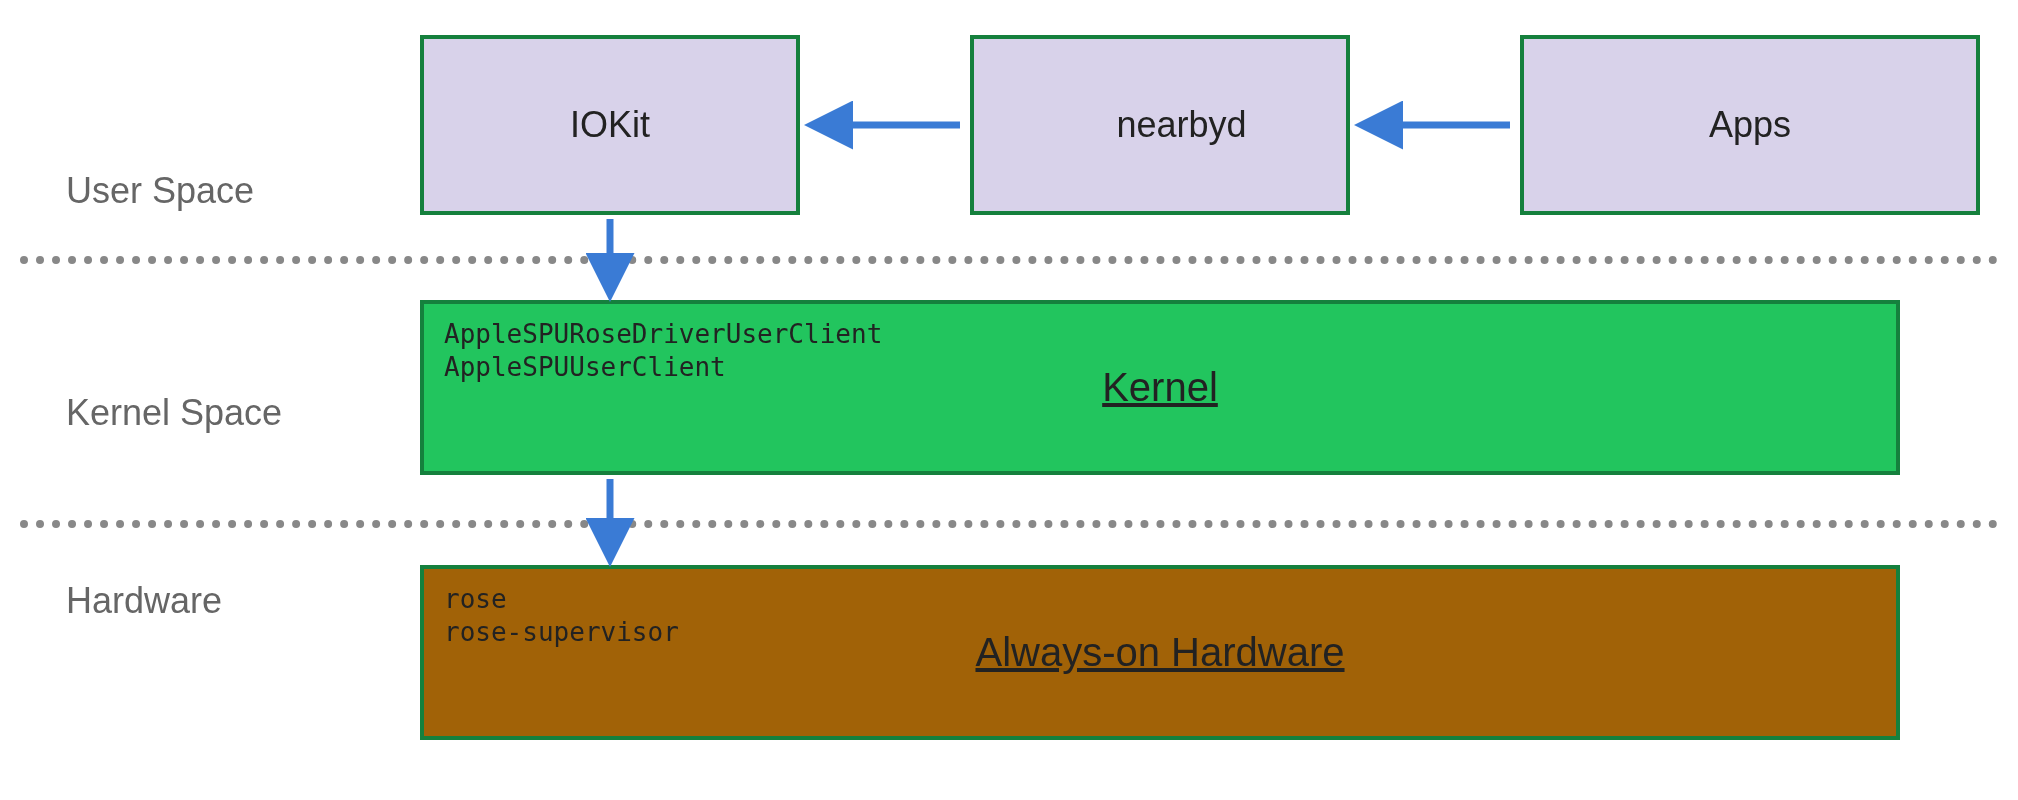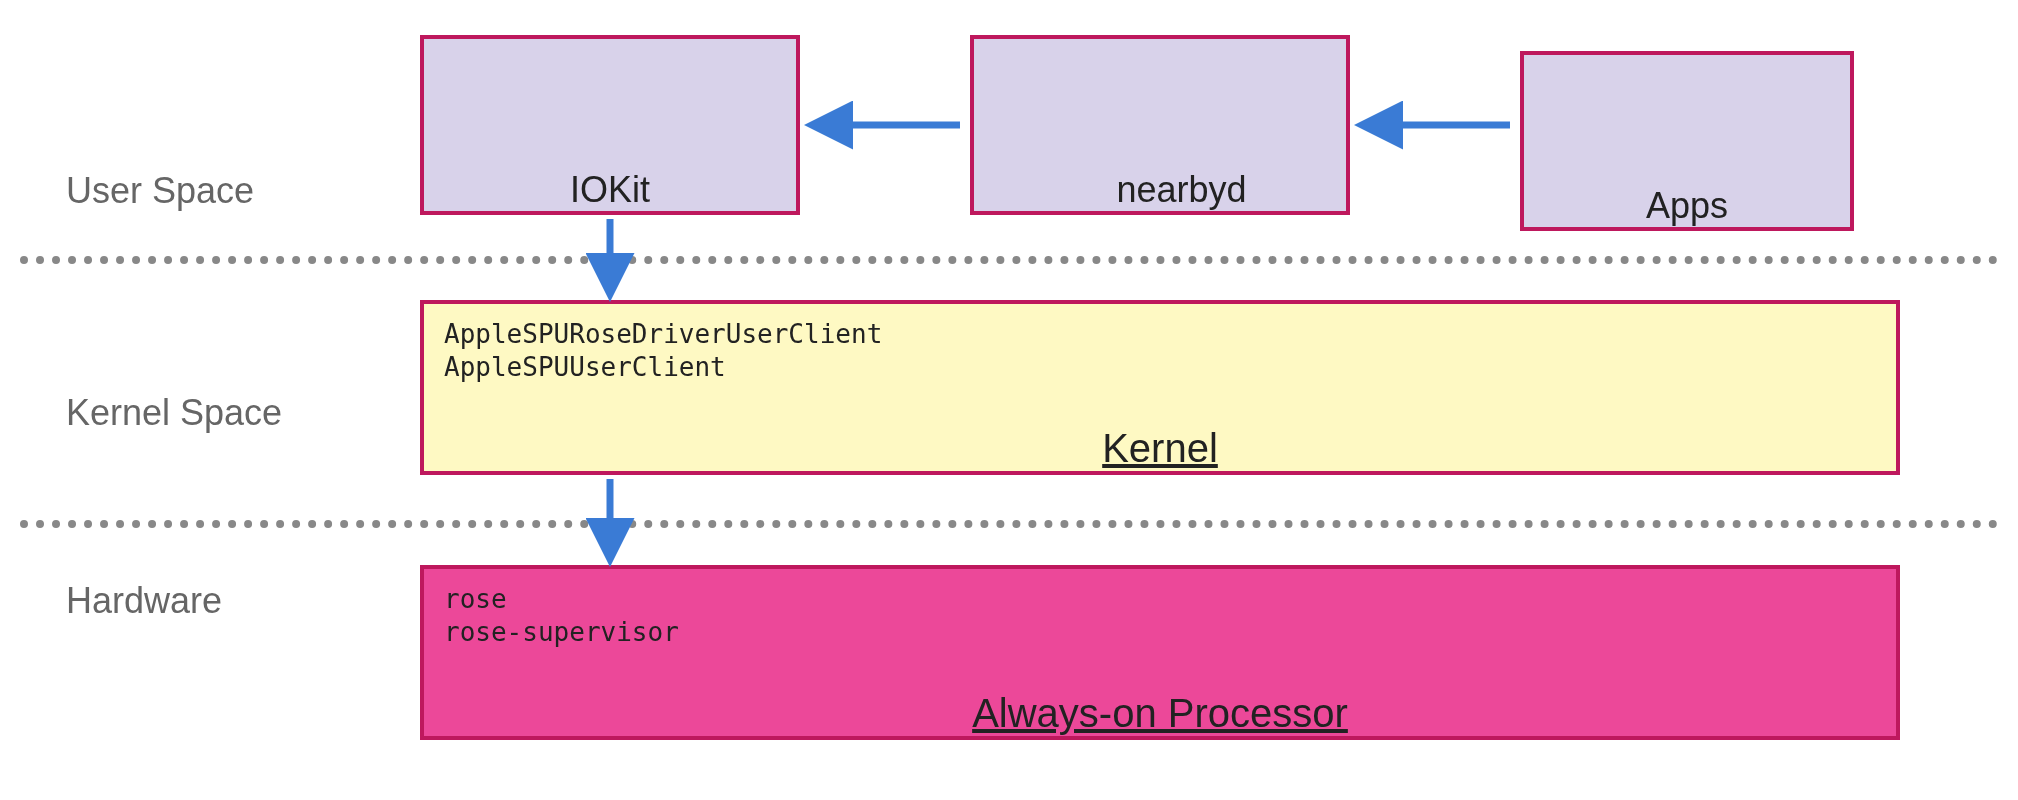--- a/index.html
+++ b/index.html
@@ -14,30 +14,30 @@
   }
   .layer-label {
     position: absolute;
     font-size: 36px;
     color: #666666;
     font-weight: 400;
     margin-left: 36px;
   }
   .box {
     position: absolute;
-    border: 4px solid #be185d;
+    border: 4px solid #15803d;
     display: flex;
-    align-items: flex-end;
+    align-items: center;
     justify-content: center;
     font-size: 36px;
     color: #222222;
   }
   .box.purple { background: #d8d2ea; }
-  .box.green  { background: #fef9c3; }
-  .box.gray   { background: #ec4899; }
+  .box.green  { background: #22c55e; }
+  .box.gray   { background: #a16207; }
   .box .center-title {
     font-size: 40px;
     color: #222222;
     text-decoration: underline;
   }
   .annot {
     position: absolute;
     top: 14px;
     left: 20px;
     text-align: left;
@@ -70,38 +70,38 @@
 
 <div class="dotted-divider" style="top:256px;"></div>
 <div class="dotted-divider" style="top:520px;"></div>
 
 <div class="box purple" style="left:420px; top:35px; width:380px; height:180px;">
   <span>IOKit</span>
 </div>
 <div class="box purple" style="left:970px; top:35px; width:380px; height:180px;padding-left:43px;">
   <span>nearbyd</span>
 </div>
-<div class="box purple" style="left:1520px; top:35px; width:334px; height:180px;margin-top:16px;">
+<div class="box purple" style="left:1520px; top:35px; width:460px; height:180px;">
   <span>Apps</span>
 </div>
 
 <div class="box green" style="left:420px; top:300px; width:1480px; height:175px;">
   <div class="annot">
     <div>AppleSPURoseDriverUserClient</div>
     <div>AppleSPUUserClient</div>
   </div>
   <span class="center-title">Kernel</span>
 </div>
 
 <div class="box gray" style="left:420px; top:565px; width:1480px; height:175px;">
   <div class="annot">
     <div>rose</div>
     <div>rose-supervisor</div>
   </div>
-  <span class="center-title">Always-on Processor</span>
+  <span class="center-title">Always-on Hardware</span>
 </div>
 
 <svg class="arrows" viewBox="0 0 2018 800">
   <defs>
     <marker id="arrowhead" markerWidth="7" markerHeight="7" refX="5" refY="3.5" orient="auto" markerUnits="strokeWidth">
       <polygon points="0 0, 7 3.5, 0 7" fill="#3a7bd5"></polygon>
     </marker>
   </defs>
 
   <line x1="960" y1="125" x2="818" y2="125" stroke="#3a7bd5" stroke-width="7" marker-end="url(#arrowhead)"></line>

